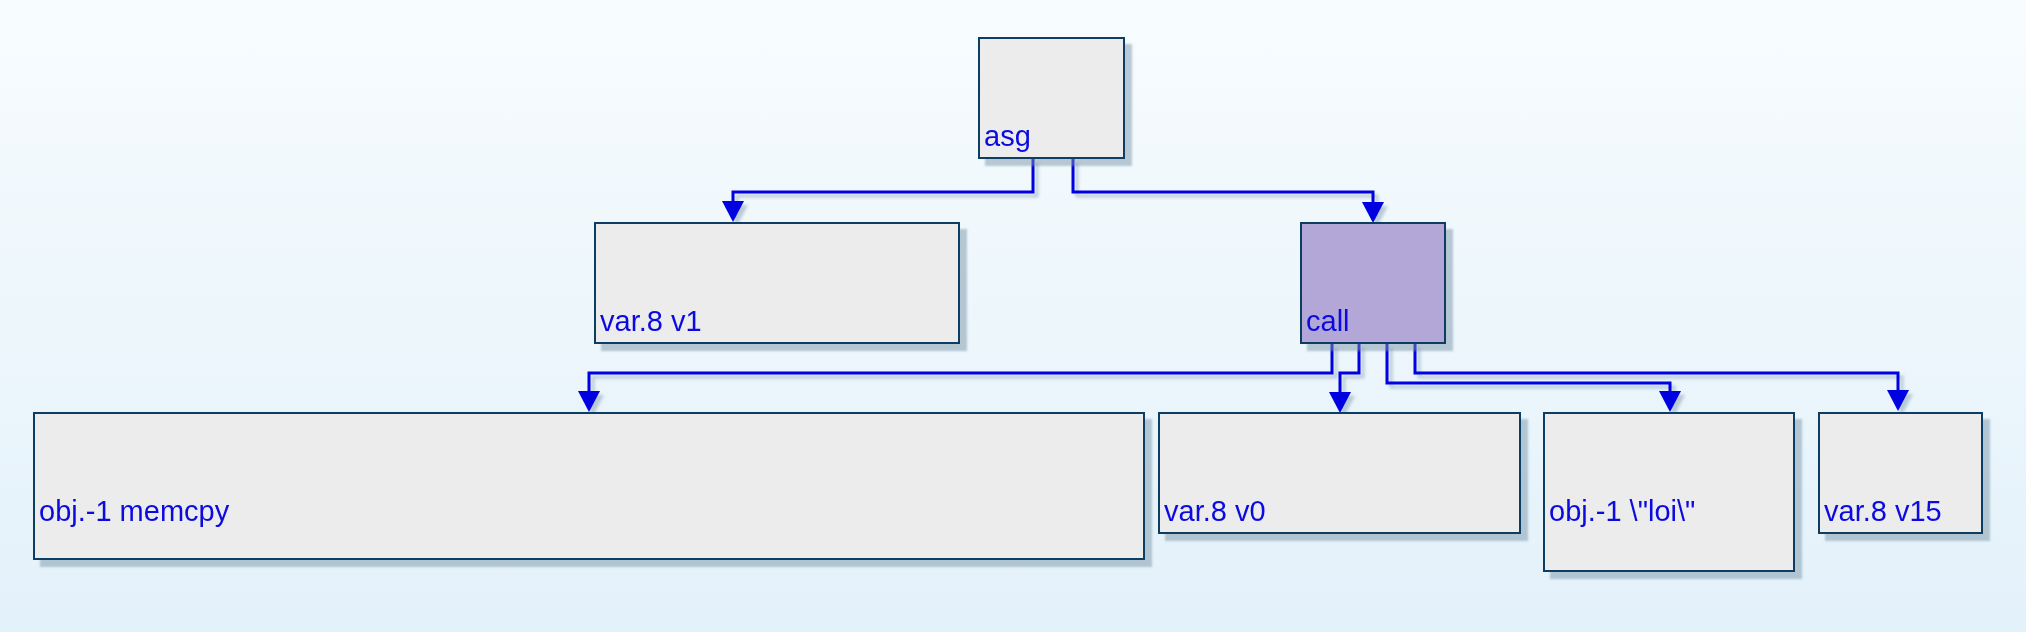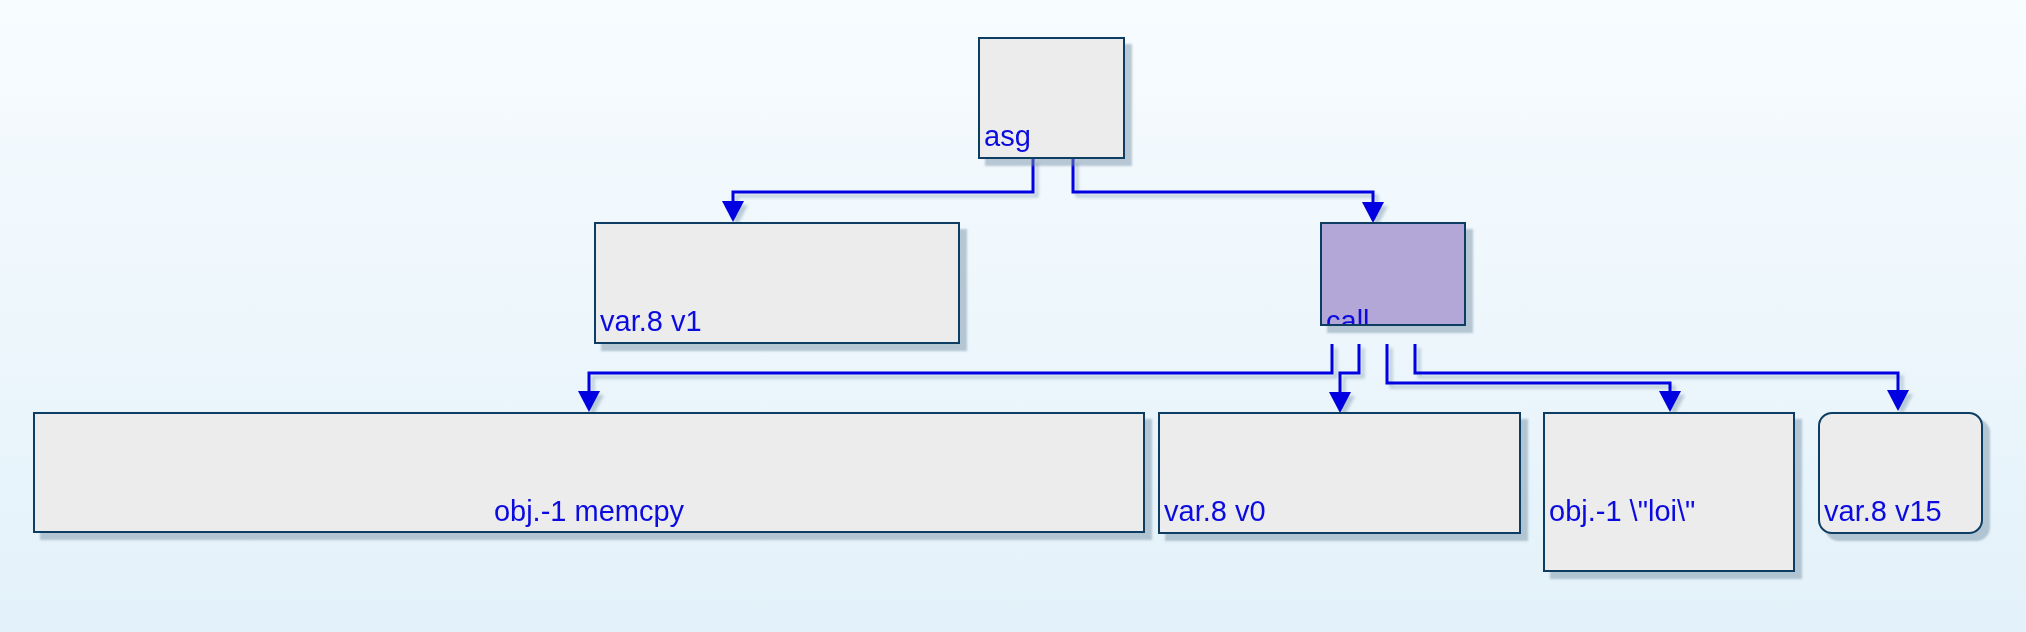--- a/index.html
+++ b/index.html
@@ -95,45 +95,45 @@
     
     
   </div>
 
   <div class="node" style="left:550px; top:222px; width:366px; height:122px;margin-left:44px;">
     <div class="ln">var.8 v1</div>
     
     
   </div>
 
-  <div class="node highlight" style="left:1300px; top:222px; width:146px; height:104px;margin-left:20px;">
+  <div class="node highlight" style="left:1300px; top:222px; width:146px; height:122px;">
     <div class="ln">call</div>
     
     
   </div>
 
-  <div class="node" style="left:33px; top:412px; width:1112px; height:121px;text-align:center;">
+  <div class="node" style="left:33px; top:412px; width:1112px; height:148px;">
     <div class="ln">obj.-1 memcpy</div>
     
     
     
   </div>
 
   <div class="node" style="left:1158px; top:412px; width:363px; height:122px;">
     <div class="ln">var.8 v0</div>
     
     
   </div>
 
   <div class="node" style="left:1543px; top:412px; width:252px; height:160px;">
     <div class="ln">obj.-1 \"loi\"</div>
     
     
     
   </div>
 
-  <div class="node" style="left:1818px; top:412px; width:165px; height:122px;border-radius:14px;">
+  <div class="node" style="left:1818px; top:412px; width:165px; height:122px;">
     <div class="ln">var.8 v15</div>
     
     
   </div>
 
 </div>
 
 </body></html>

